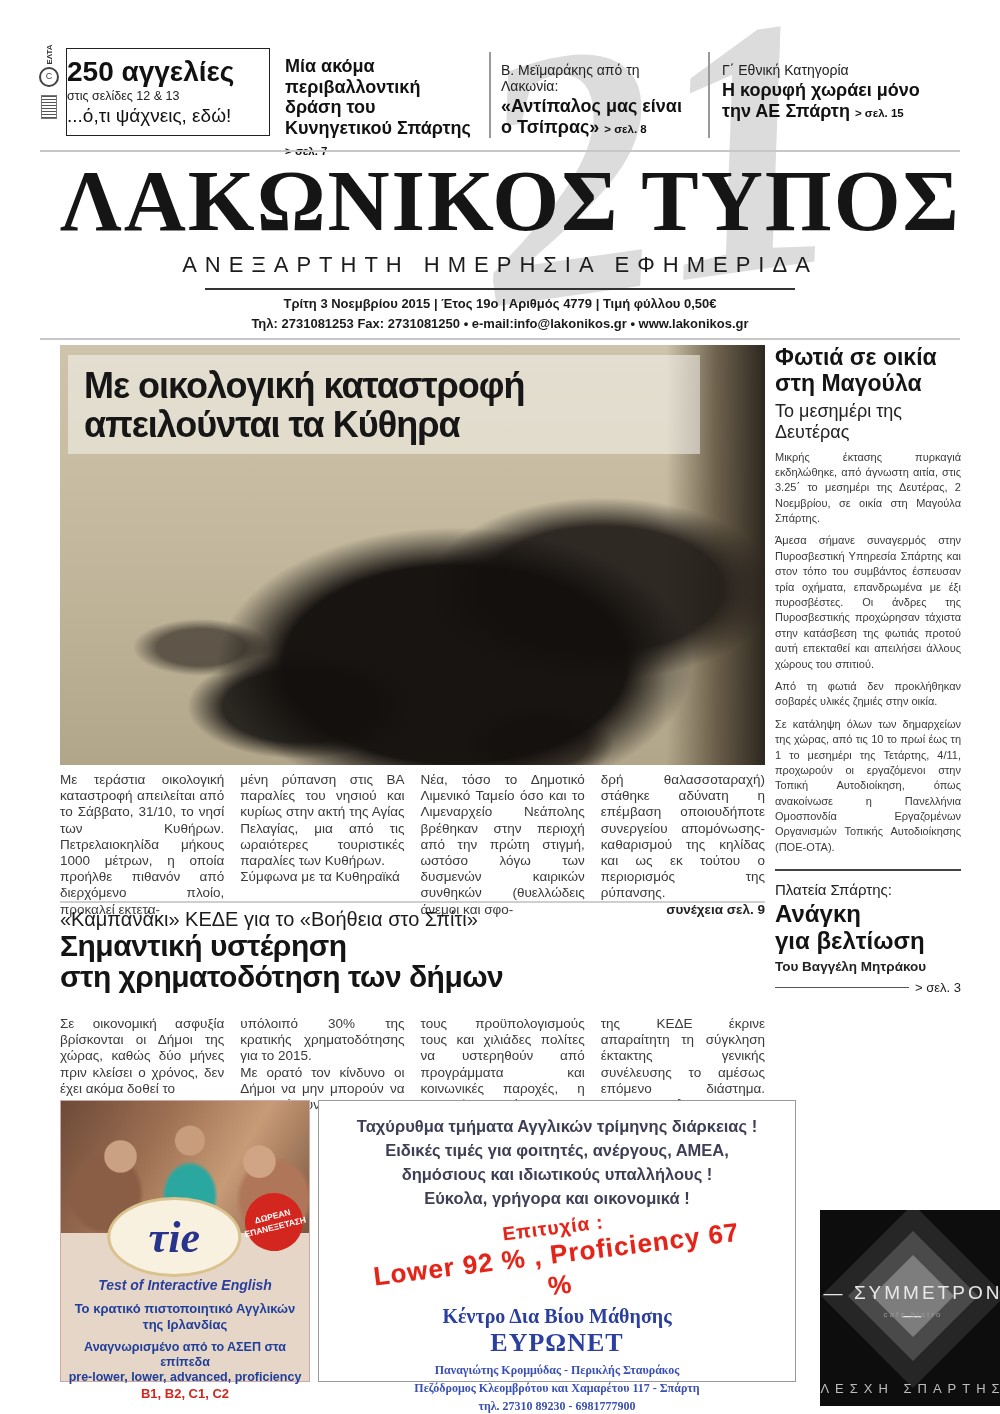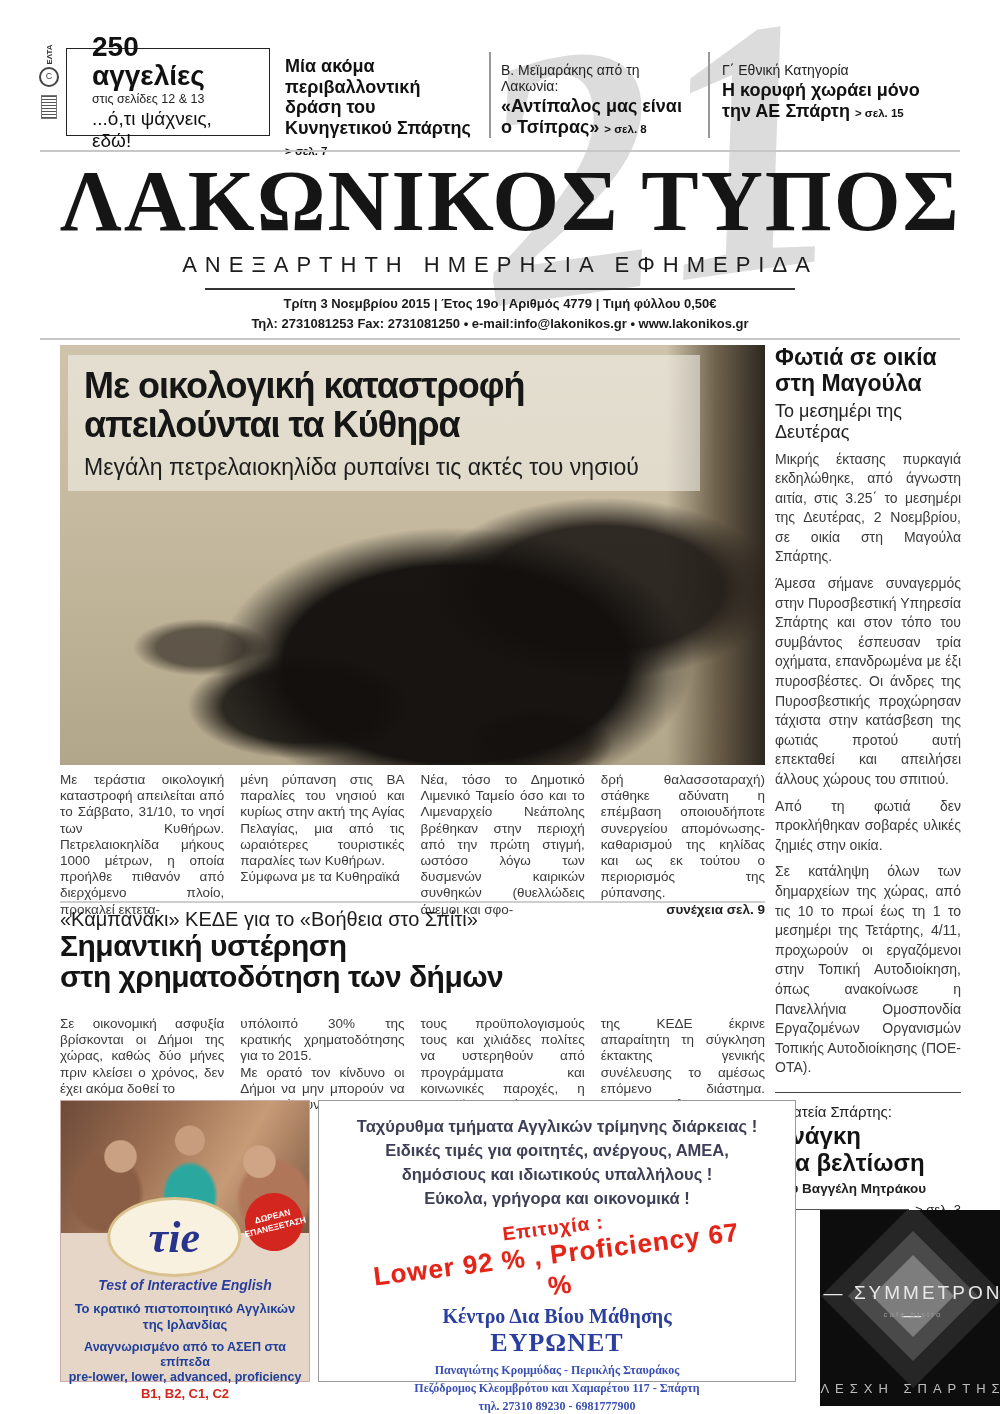--- a/index.html
+++ b/index.html
@@ -9,21 +9,21 @@
   
   .watermark{left:480px;top:-30px;width:520px;height:400px;overflow:hidden;z-index:0;
     font-family:"Liberation Serif",serif;font-style:italic;font-weight:bold;
     font-size:360px;line-height:360px;color:#dcdcdc;transform:rotate(-8deg);user-select:none;}
   
   .edge-icons{left:36px;top:50px;width:26px;height:110px;display:flex;flex-direction:column;gap:8px;align-items:center;z-index:2;}
   .elta{transform:rotate(-90deg);font-size:8px;font-weight:bold;color:#333;white-space:nowrap;}
   .stamp-circle{width:16px;height:16px;border:2px solid #444;border-radius:50%;font-size:9px;line-height:14px;text-align:center;color:#444;}
   .barcode{width:14px;height:22px;background:repeating-linear-gradient(0deg,#555 0 1px,#fff 1px 3px);border:1px solid #777;}
   .classifieds{left:66px;top:48px;width:204px;height:88px;border:1.5px solid #222;background:#fff;
-    display:flex;flex-direction:column;justify-content:center;padding:4px 25px;box-sizing:border-box;z-index:2;}
+    display:flex;flex-direction:column;justify-content:center;padding:4px 0;box-sizing:border-box;z-index:2;}
   .cl-title{font-size:28px;font-weight:bold;color:#111;line-height:1.05;}
   .cl-line2{font-size:12.5px;color:#222;margin-top:2px;}
   .cl-line3{font-size:19px;color:#111;margin-top:2px;}
   .teaser{z-index:2;}
   .teaser .kicker{font-size:14px;color:#222;margin-bottom:2px;}
   .teaser .t-title{font-size:18px;font-weight:bold;color:#111;line-height:1.15;}
   .pageref{font-size:11.5px;font-weight:bold;}
   .vdiv{width:1.5px;background:#999;z-index:2;}
   .hrule{height:2px;background:#c7c7c7;z-index:2;}
   
@@ -55,21 +55,21 @@
   .cont-block{display:block;text-align:right;color:#222;}
   .sep-light{left:60px;top:901px;width:705px;height:1.5px;background:#cfcfcf;z-index:2;}
   
   .kicker2{left:60px;top:908px;width:700px;font-size:20px;color:#1b1b1b;z-index:2;}
   .head2{left:60px;top:930px;width:700px;font-size:30px;font-weight:bold;color:#141414;line-height:1.04;letter-spacing:-0.5px;z-index:2;}
   .cols2{top:1016px;}
   
   .sidebar{left:775px;top:345px;width:186px;z-index:2;}
   .sb-h{font-size:23px;font-weight:bold;color:#141414;line-height:1.12;}
   .sb-sub{font-size:18px;color:#222;margin-top:4px;}
-  .sb-p{font-size:14px;line-height:1.4;color:#3a3a3a;text-align:justify;margin-top:7px;}
+  .sb-p{font-size:11px;line-height:1.4;color:#3a3a3a;text-align:justify;margin-top:7px;}
   .sb-h2{font-size:23px;font-weight:bold;color:#141414;line-height:1.2;margin-top:22px;}
   .sb-rule{height:1.5px;background:#444;margin-top:14px;}
   .op-kicker{font-size:15px;color:#222;margin-top:10px;}
   .op-title{font-size:24px;font-weight:bold;color:#131313;line-height:1.12;margin-top:3px;}
   .op-author{font-size:13.5px;font-weight:bold;color:#222;margin-top:4px;}
   .op-page{display:flex;align-items:center;gap:6px;margin-top:6px;}
   .op-page .ln{flex:1;height:1px;background:#555;}
   .op-page .pg{font-size:13px;color:#222;}
   
   .ad-tie{left:60px;top:1100px;width:250px;height:282px;z-index:2;border:1px solid #caa;box-sizing:border-box;background:#e6d6c7;}
@@ -152,21 +152,20 @@
   <div>Τηλ: 2731081253 Fax: 2731081250 • e-mail:info@lakonikos.gr • www.lakonikos.gr</div>
 </div>
 <div class="abs hrule" style="left:40px;top:338px;width:920px;"></div>
 
 <div class="abs photo"></div>
 <div class="abs lead-overlay">
   <div class="lead-h">
     <div>Με οικολογική καταστροφή</div>
     <div>απειλούνται τα Κύθηρα</div>
   </div>
-  <div class="lead-sub">Μεγάλη πετρελαιοκηλίδα ρυπαίνει τις ακτές του νησιού</div>
 </div>
 
 <div class="abs cols">
   <div class="col">Με τεράστια οικολογική καταστροφή απειλείται από το Σάββατο, 31/10, το νησί των Κυθήρων. Πετρελαιοκηλίδα μήκους 1000 μέτρων, η οποία προήλθε πιθανόν από διερχόμενο πλοίο, προκαλεί εκτετα-</div>
   <div class="col">μένη ρύπανση στις ΒΑ παραλίες του νησιού και κυρίως στην ακτή της Αγίας Πελαγίας, μια από τις ωραιότερες τουριστικές παραλίες των Κυθήρων.
 Σύμφωνα με τα Κυθηραϊκά</div>
   <div class="col">Νέα, τόσο το Δημοτικό Λιμενικό Ταμείο όσο και το Λιμεναρχείο Νεάπολης βρέθηκαν στην περιοχή από την πρώτη στιγμή, ωστόσο λόγω των δυσμενών καιρικών συνθηκών (θυελλώδεις άνεμοι και σφο-</div>
   <div class="col"><span>δρή θαλασσοταραχή) στάθηκε αδύνατη η επέμβαση οποιουδήποτε συνεργείου απομόνωσης-καθαρισμού της κηλίδας και ως εκ τούτου ο περιορισμός της ρύπανσης.</span><b class="cont-block">συνέχεια σελ. 9</b></div>
 </div>
 

